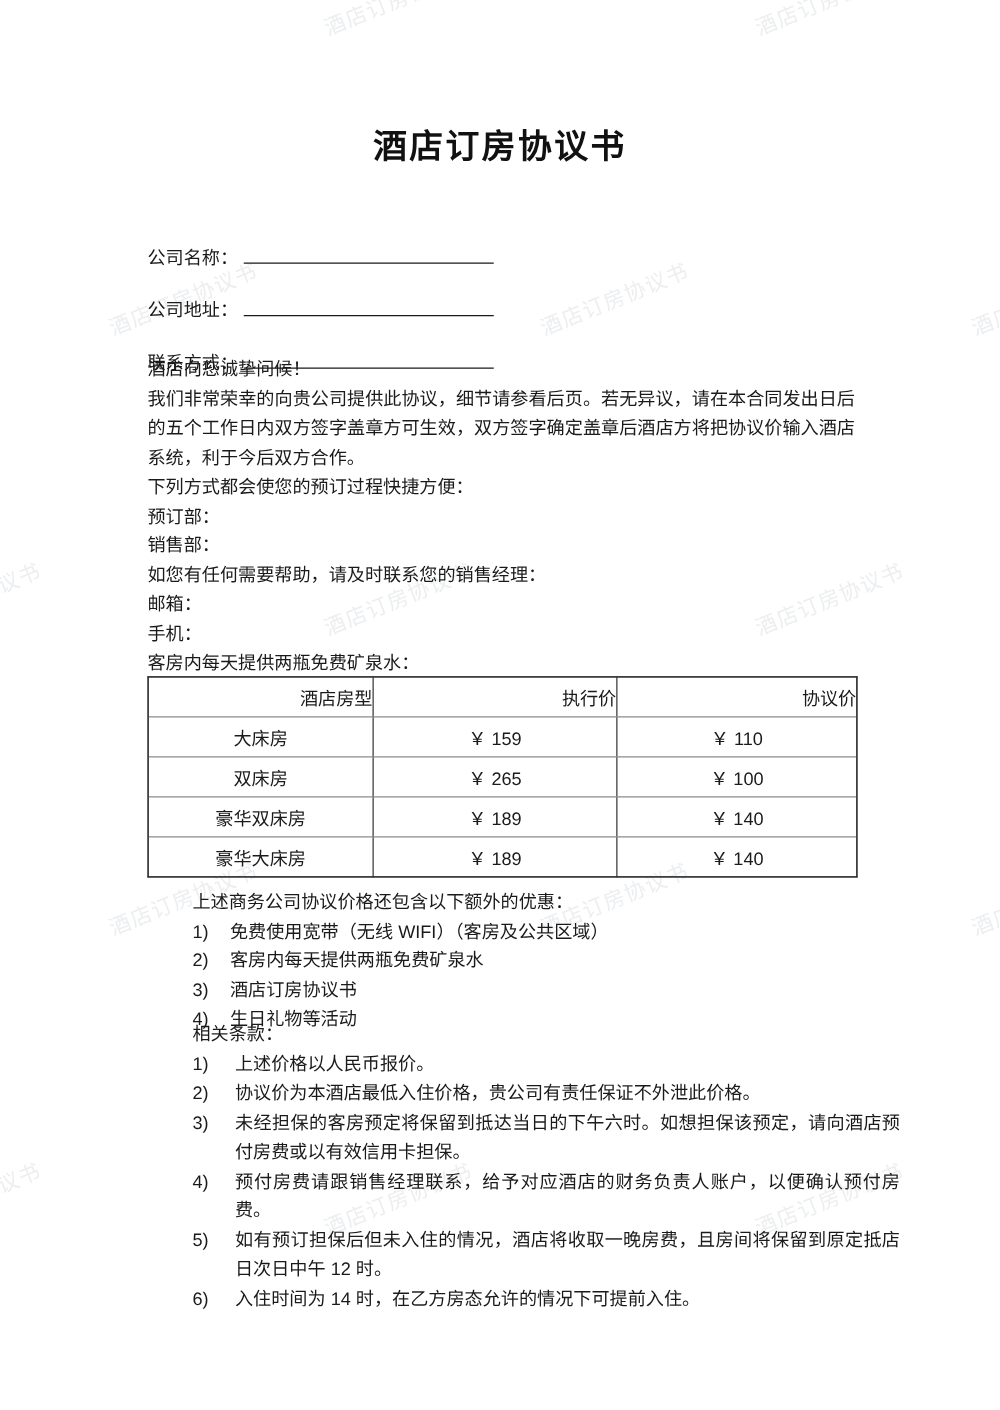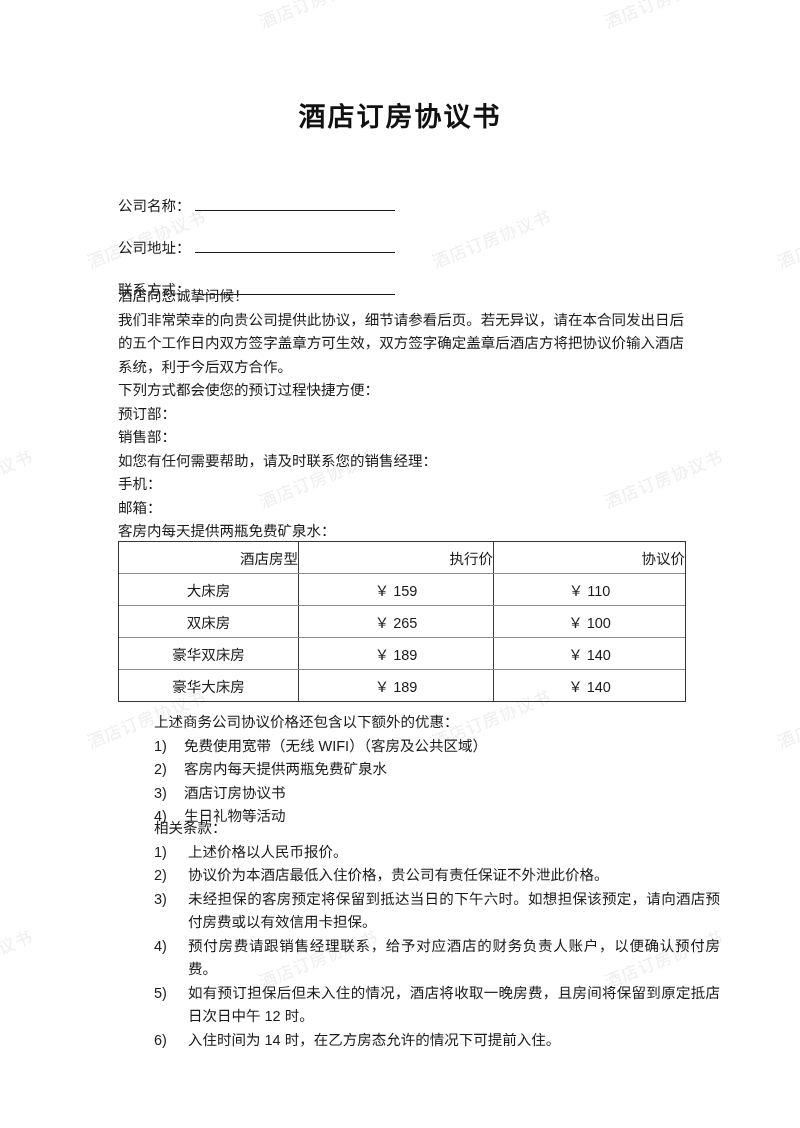--- a/index.html
+++ b/index.html
@@ -193,22 +193,22 @@
     </div>
   </div>
 
   <div class="body-block" style="top:285px;">
     <p>酒店向您诚挚问候！</p>
     <p>我们非常荣幸的向贵公司提供此协议，细节请参看后页。若无异议，请在本合同发出日后的五个工作日内双方签字盖章方可生效，双方签字确定盖章后酒店方将把协议价输入酒店系统，利于今后双方合作。</p>
     <p>下列方式都会使您的预订过程快捷方便：</p>
     <p>预订部：</p>
     <p>销售部：</p>
     <p>如您有任何需要帮助，请及时联系您的销售经理：</p>
+    <p>邮箱：</p>
     <p>手机：</p>
-    <p>邮箱：</p>
     <p>客房内每天提供两瓶免费矿泉水：</p>
   </div>
 
   <table class="price-table">
     <tbody>
       <tr>
         <td>酒店房型</td>
         <td>执行价</td>
         <td>协议价</td>
       </tr>

